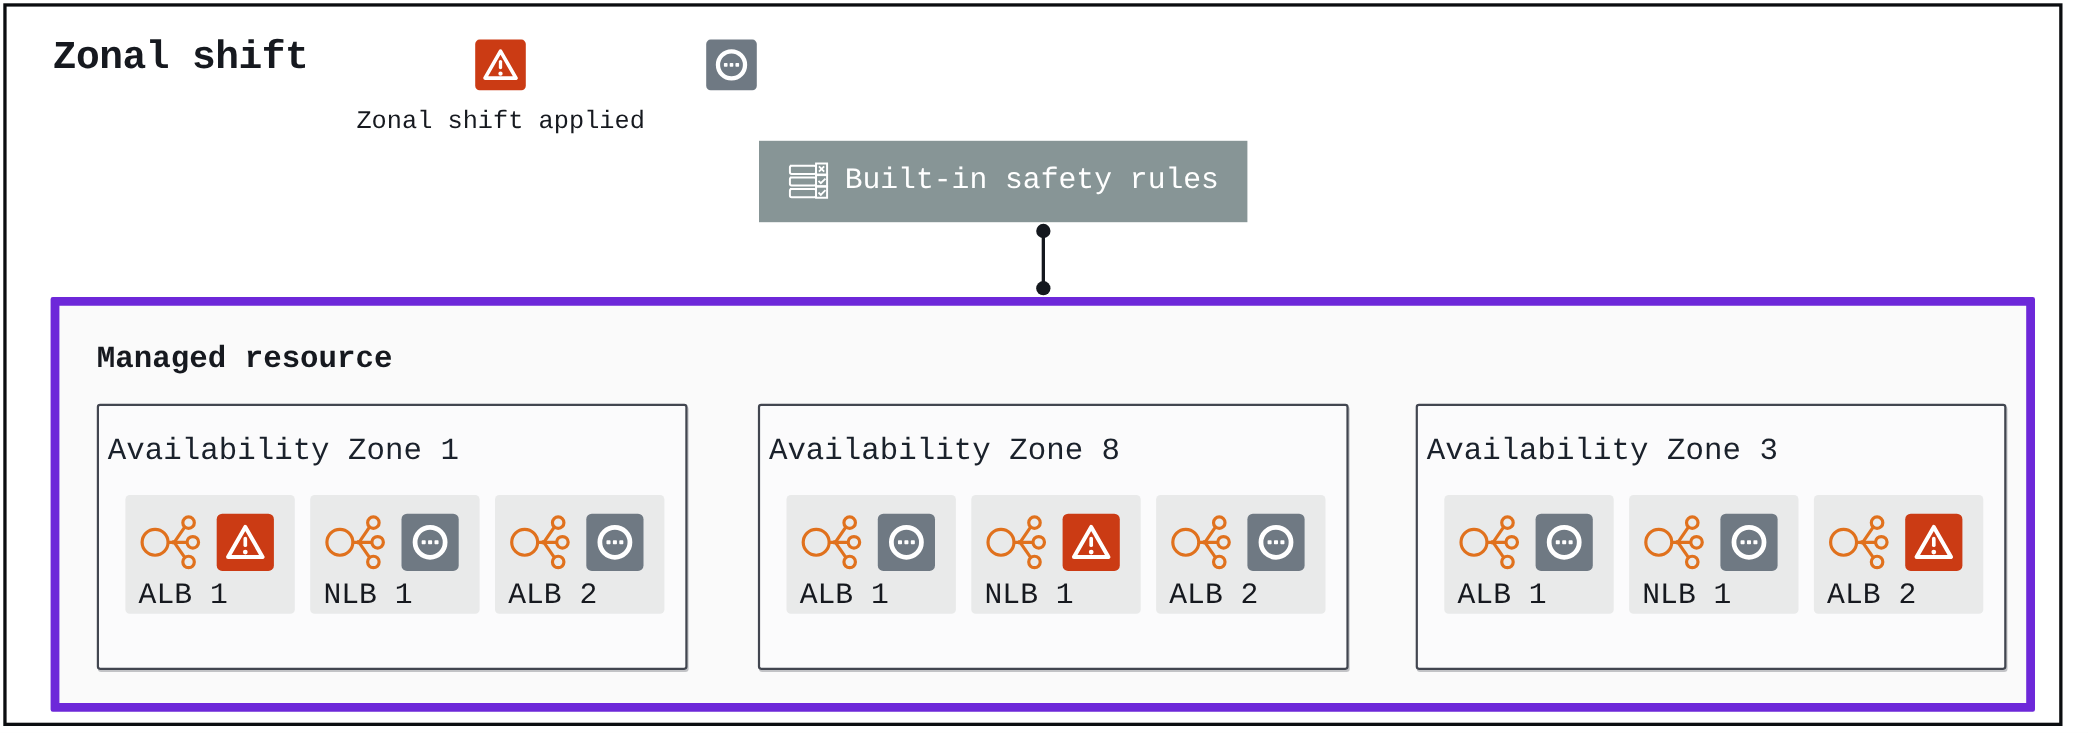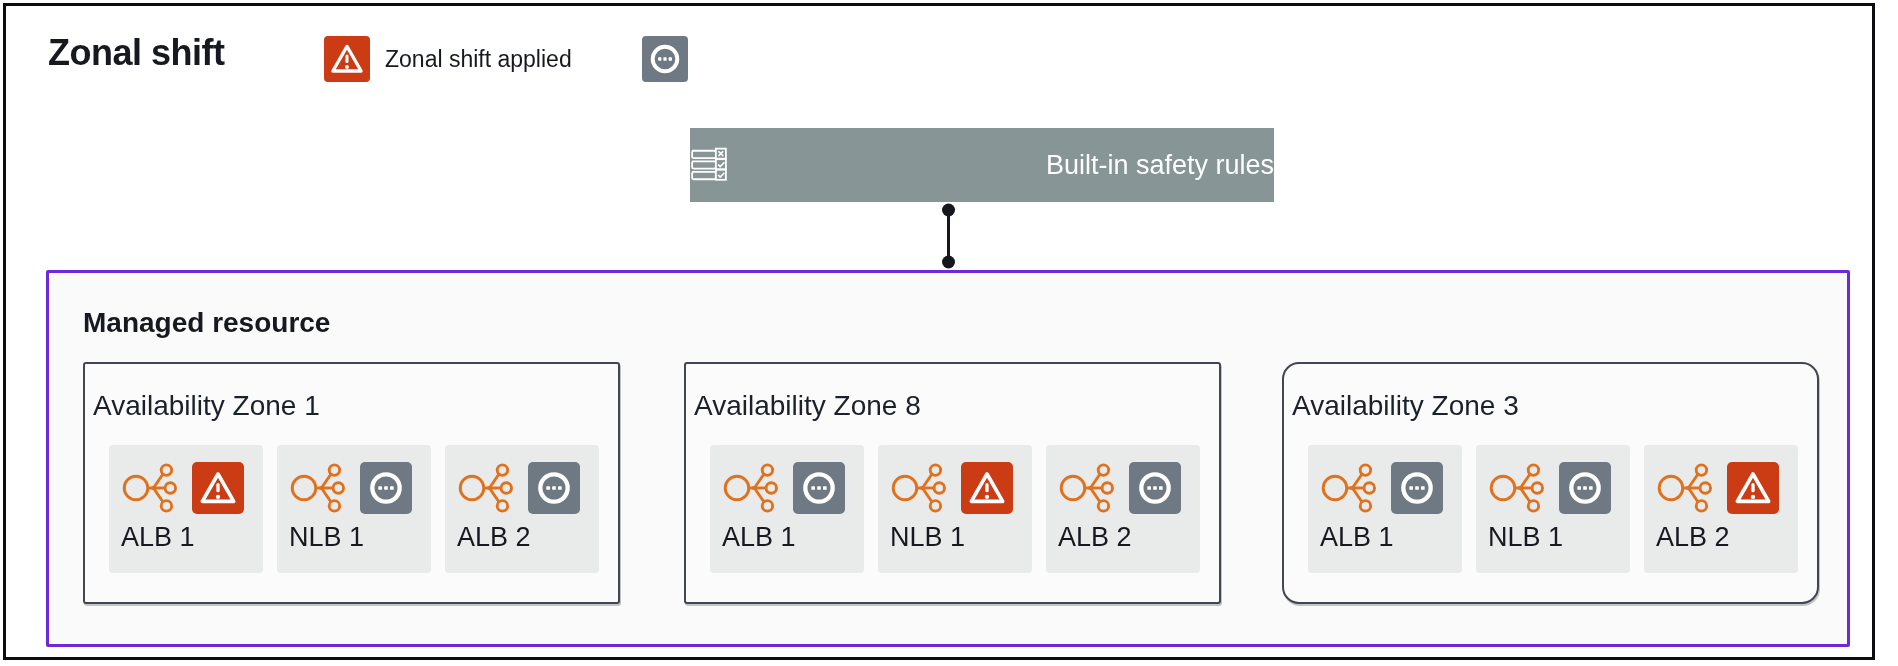--- a/index.html
+++ b/index.html
@@ -1,67 +1,67 @@
 <!DOCTYPE html>
 <html style="--ink: #16191F; --applied: #CB3B14; --none: #6F7983; --safety_bg: #879596; --lb_orange: #E0711D; --card_bg: #E9EAEA; --panel_bg: #FAFAFA;"><head>
 <meta charset="utf-8">
 <style>
   html,body{margin:0;padding:0;background:#ffffff;}
   #canvas{
     position:relative;width:1898px;height:666px;background:#ffffff;
-    font-family:Liberation Sans, sans-serif;color:var(--ink);
+    font-family:Liberation Mono, monospace;color:var(--ink);
     overflow:hidden;
   }
   .frame{
     position:absolute;left:3px;top:3px;width:1872px;height:657px;
     border:3px solid #0b0d10;box-sizing:border-box;pointer-events:none;
   }
   
   .page-title{
     position:absolute;left:48px;top:32px;font-size:36px;font-weight:700;
     letter-spacing:-0.5px;color:var(--ink);
   }
-  .legend-item{position:absolute;top:36px;display:flex;align-items:center;gap:15px;}
+  .legend-item{position:absolute;top:36px;display:flex;align-items:center;gap:15px;flex-direction:column;}
   .legend-item.l0{left:324px;}
   .legend-item.l1{left:642px;}
   .legend-label{font-size:23px;color:var(--ink);white-space:nowrap;}
   .badge{
     width:46px;height:46px;border-radius:4px;display:flex;align-items:center;justify-content:center;
     flex:0 0 auto;
   }
   .badge svg{width:36px;height:36px;display:block;}
   .status-applied{background:var(--applied);}
   .status-none{background:var(--none);}
   
   .safety{
-    position:absolute;left:690px;top:128px;width:584px;height:74px;
-    background:var(--safety_bg);display:flex;align-items:center;justify-content:space-between;gap:14px;
+    position:absolute;left:690px;top:128px;width:444px;height:74px;
+    background:var(--safety_bg);display:flex;align-items:center;justify-content:center;gap:14px;
   }
   .safety svg{width:38px;height:38px;display:block;}
   .safety-label{color:#ffffff;font-size:27px;white-space:nowrap;}
   
   .connector{position:absolute;left:941px;top:202px;width:15px;height:68px;}
   
   .managed{
     position:absolute;left:46px;top:270px;width:1804px;height:377px;box-sizing:border-box;
-    background:var(--panel_bg);border:3px solid #6d28d9;border-radius:2px;
+    background:var(--panel_bg);border:8px solid #6d28d9;border-radius:2px;
   }
   .managed-title{position:absolute;left:34px;top:34px;font-size:28px;font-weight:700;color:var(--ink);}
   .az{
     position:absolute;top:89px;width:537px;height:242px;box-sizing:border-box;
     background:#fbfbfc;border:2px solid #424650;border-radius:3px;
     box-shadow:1px 2px 0 rgba(66,70,80,0.30);
   }
   .az:nth-of-type(1){left:34px;}
   .az:nth-of-type(2){left:635px;}
-  .az:nth-of-type(3){left:1233px;border-radius:17px;}
+  .az:nth-of-type(3){left:1233px;}
   .zone-title{position:absolute;left:8px;top:26px;font-size:28px;font-weight:400;color:#1a212b;}
   .cards{position:absolute;left:24px;top:81px;display:flex;gap:14px;}
   .card{
-    width:154px;height:128px;background:var(--card_bg);border-radius:4px;
+    width:154px;height:108px;background:var(--card_bg);border-radius:4px;
     box-sizing:border-box;padding:16px 0 2px 12px;
   }
   .card .icons{display:flex;align-items:center;gap:13px;}
   .lb-icon svg{width:58px;height:54px;display:block;}
   .card .badge{width:52px;height:52px;border-radius:5px;}
   .card .badge svg{width:40px;height:40px;}
   .resource-label{margin-top:9px;font-size:27px;color:var(--ink);line-height:1;}
   svg .stroke-w{stroke:#ffffff;fill:none;}
   svg .stroke-o{stroke:var(--lb_orange);fill:none;}
 </style>

